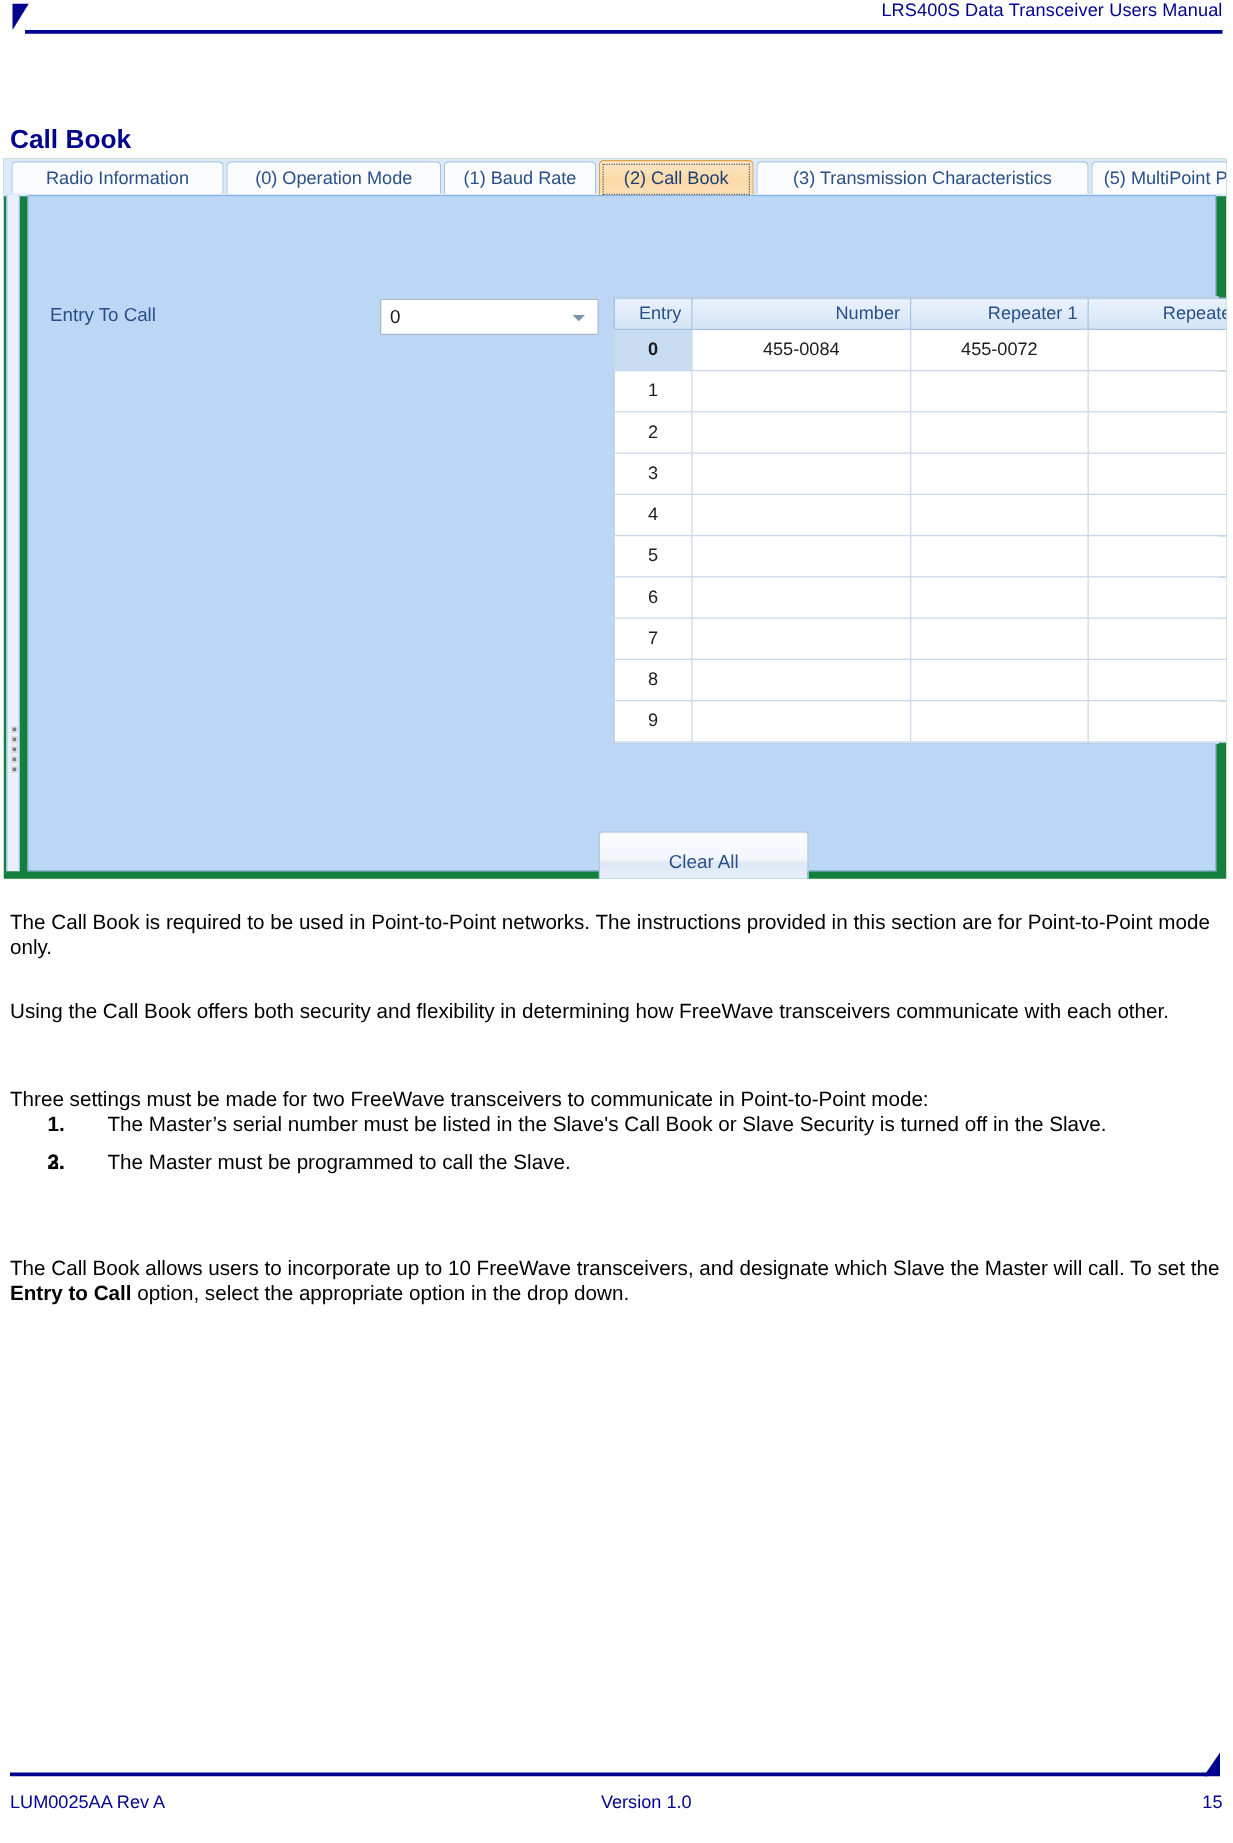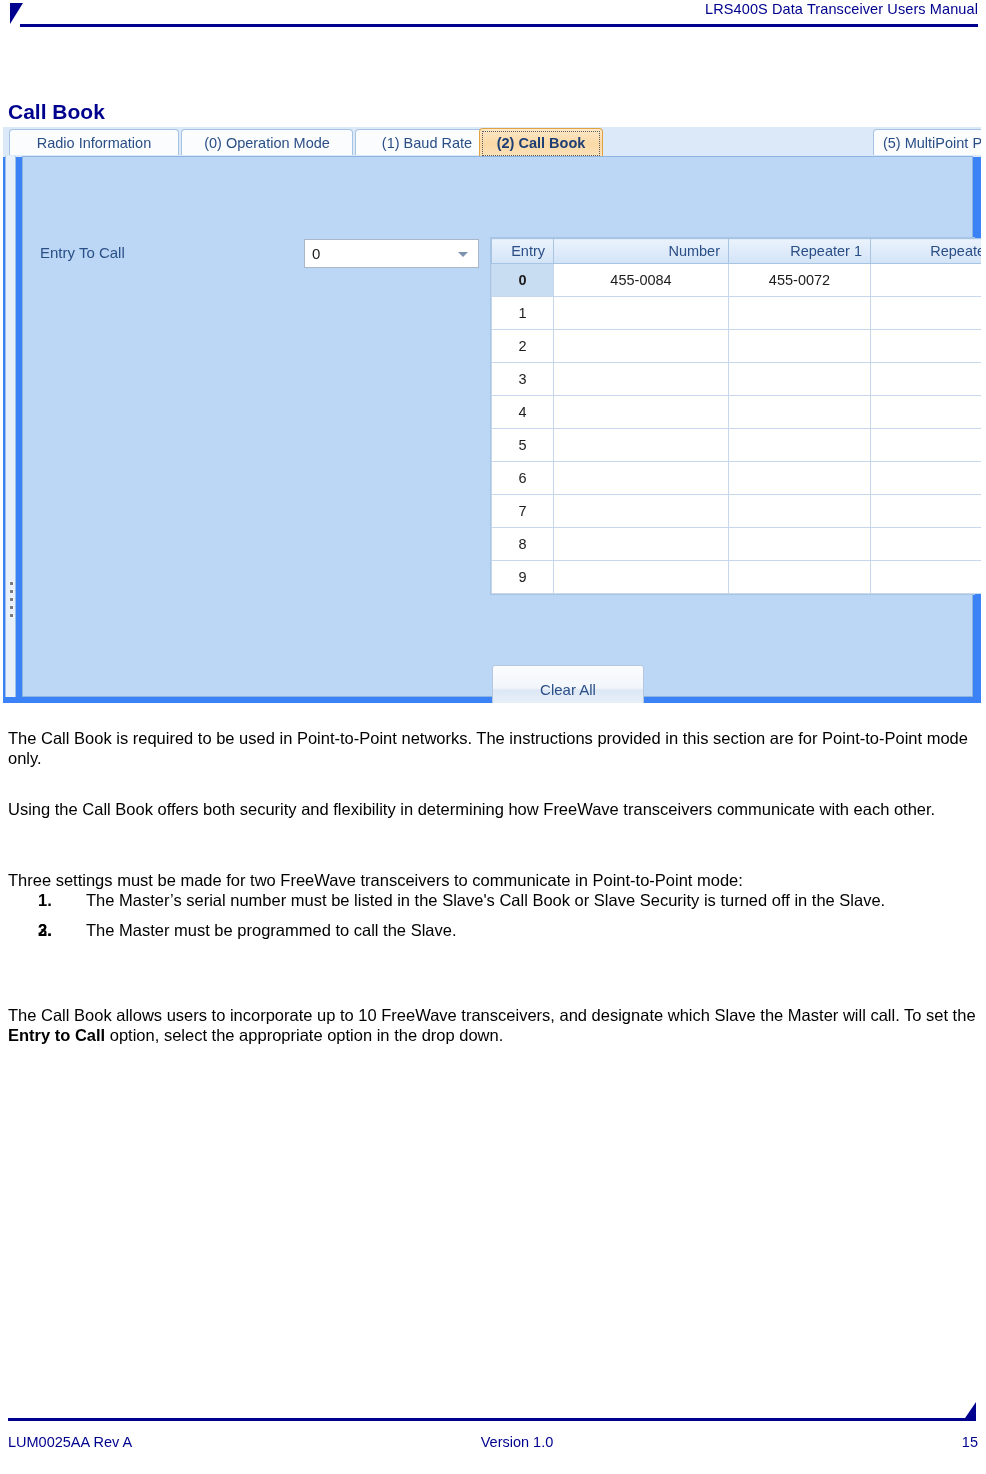--- a/index.html
+++ b/index.html
@@ -64,21 +64,21 @@
     margin-top: 26px;
   }
 
   
   .app-shot {
     position: absolute;
     left: 3px;
     top: 127px;
     width: 978px;
     height: 576px;
-    background: #3b82f6;
+    background: #15803d;
     overflow: hidden;
   }
 
   
   .tab-strip {
     position: absolute;
     left: 0;
     top: 0;
     width: 978px;
     height: 30px;
@@ -98,21 +98,21 @@
     justify-content: center;
     font-size: 14.5px;
     color: #2a4f86;
     font-family: "Liberation Sans", sans-serif;
     white-space: nowrap;
     padding: 0 7px;
   }
   .tab.active {
     background: linear-gradient(to bottom, #fde8c8 0%, #fad9a6 55%, #fbe2ba 100%);
     border-color: #e0a243;
-    font-weight: bold;
+    font-weight: normal;
     color: #1d3f75;
     height: 28px;
     top: 1px;
   }
   .tab.active .tab-focus {
     position: absolute;
     left: 2px;
     top: 2px;
     right: 2px;
     bottom: 0px;
@@ -255,23 +255,23 @@
     font-weight: bold;
   }
   .col-entry { width: 62px; }
   .col-number { width: 175px; }
   .col-rep1 { width: 142px; }
   .col-rep2 { width: 140px; }
 
   
   .clear-all-btn {
     position: absolute;
-    left: 469px;
+    left: 456px;
     top: 508px;
-    width: 152px;
+    width: 168px;
     height: 48px;
     background: linear-gradient(to bottom, #fbfcfe 0%, #f2f6fb 48%, #dde8f5 52%, #eef4fb 100%);
     border: 1px solid #b6c8dd;
     border-radius: 3px;
     box-sizing: border-box;
     display: flex;
     align-items: center;
     justify-content: center;
     font-size: 15px;
     color: #2a4f86;
@@ -373,26 +373,29 @@
 <div class="app-shot">
 
   <div class="tab-strip" id="tab-strip">
     <div class="tab-scroll-arrow"></div>
   <div class="tab" style="left: 6px; width: 170px;">
         <span>Radio Information</span>
       </div>
       <div class="tab" style="left: 178px; width: 172px; justify-content: center;">
         <span>(0) Operation Mode</span>
       </div>
-      <div class="tab" style="left: 352px; width: 144px;">
+      <div class="tab" style="left: 352px; width: 122px;">
         <span>(1) Baud Rate</span>
       </div>
       <div class="tab active" style="left: 476px; width: 124px;">
         <span>(2) Call Book</span>
         <span class="tab-focus"></span>
+      </div>
+      <div class="tab" style="left: 602px; width: 266px;">
+        <span>(3) Transmission Characteristics</span>
       </div>
       <div class="tab" style="left: 870px; width: 140px;">
         <span>(5) MultiPoint Para</span>
       </div>
     </div>
 
   <div class="panel-left-edge">
     <div class="splitter-grip">
       <i></i>
         <i></i>

